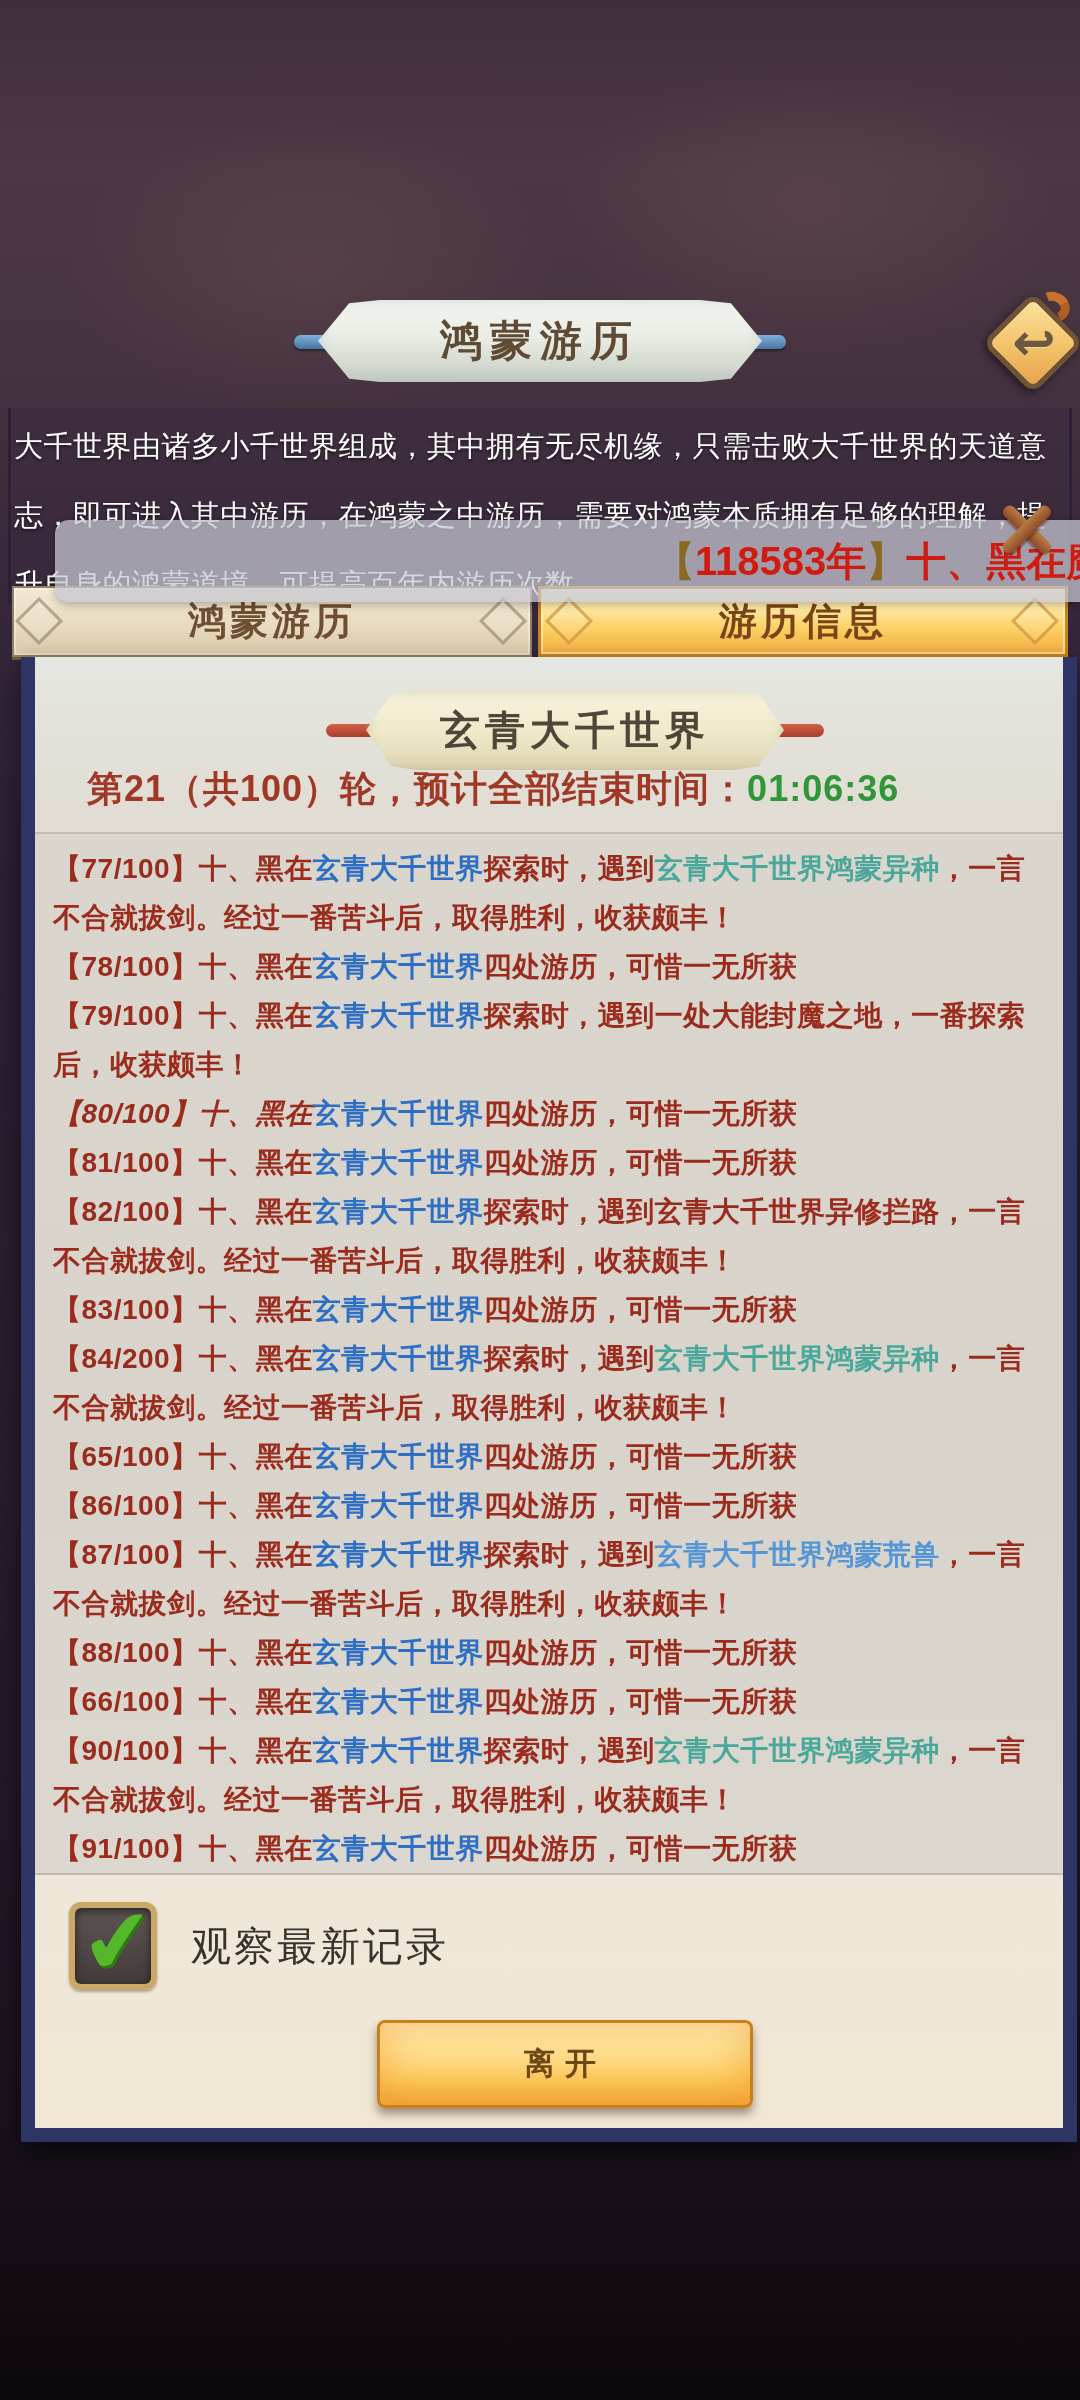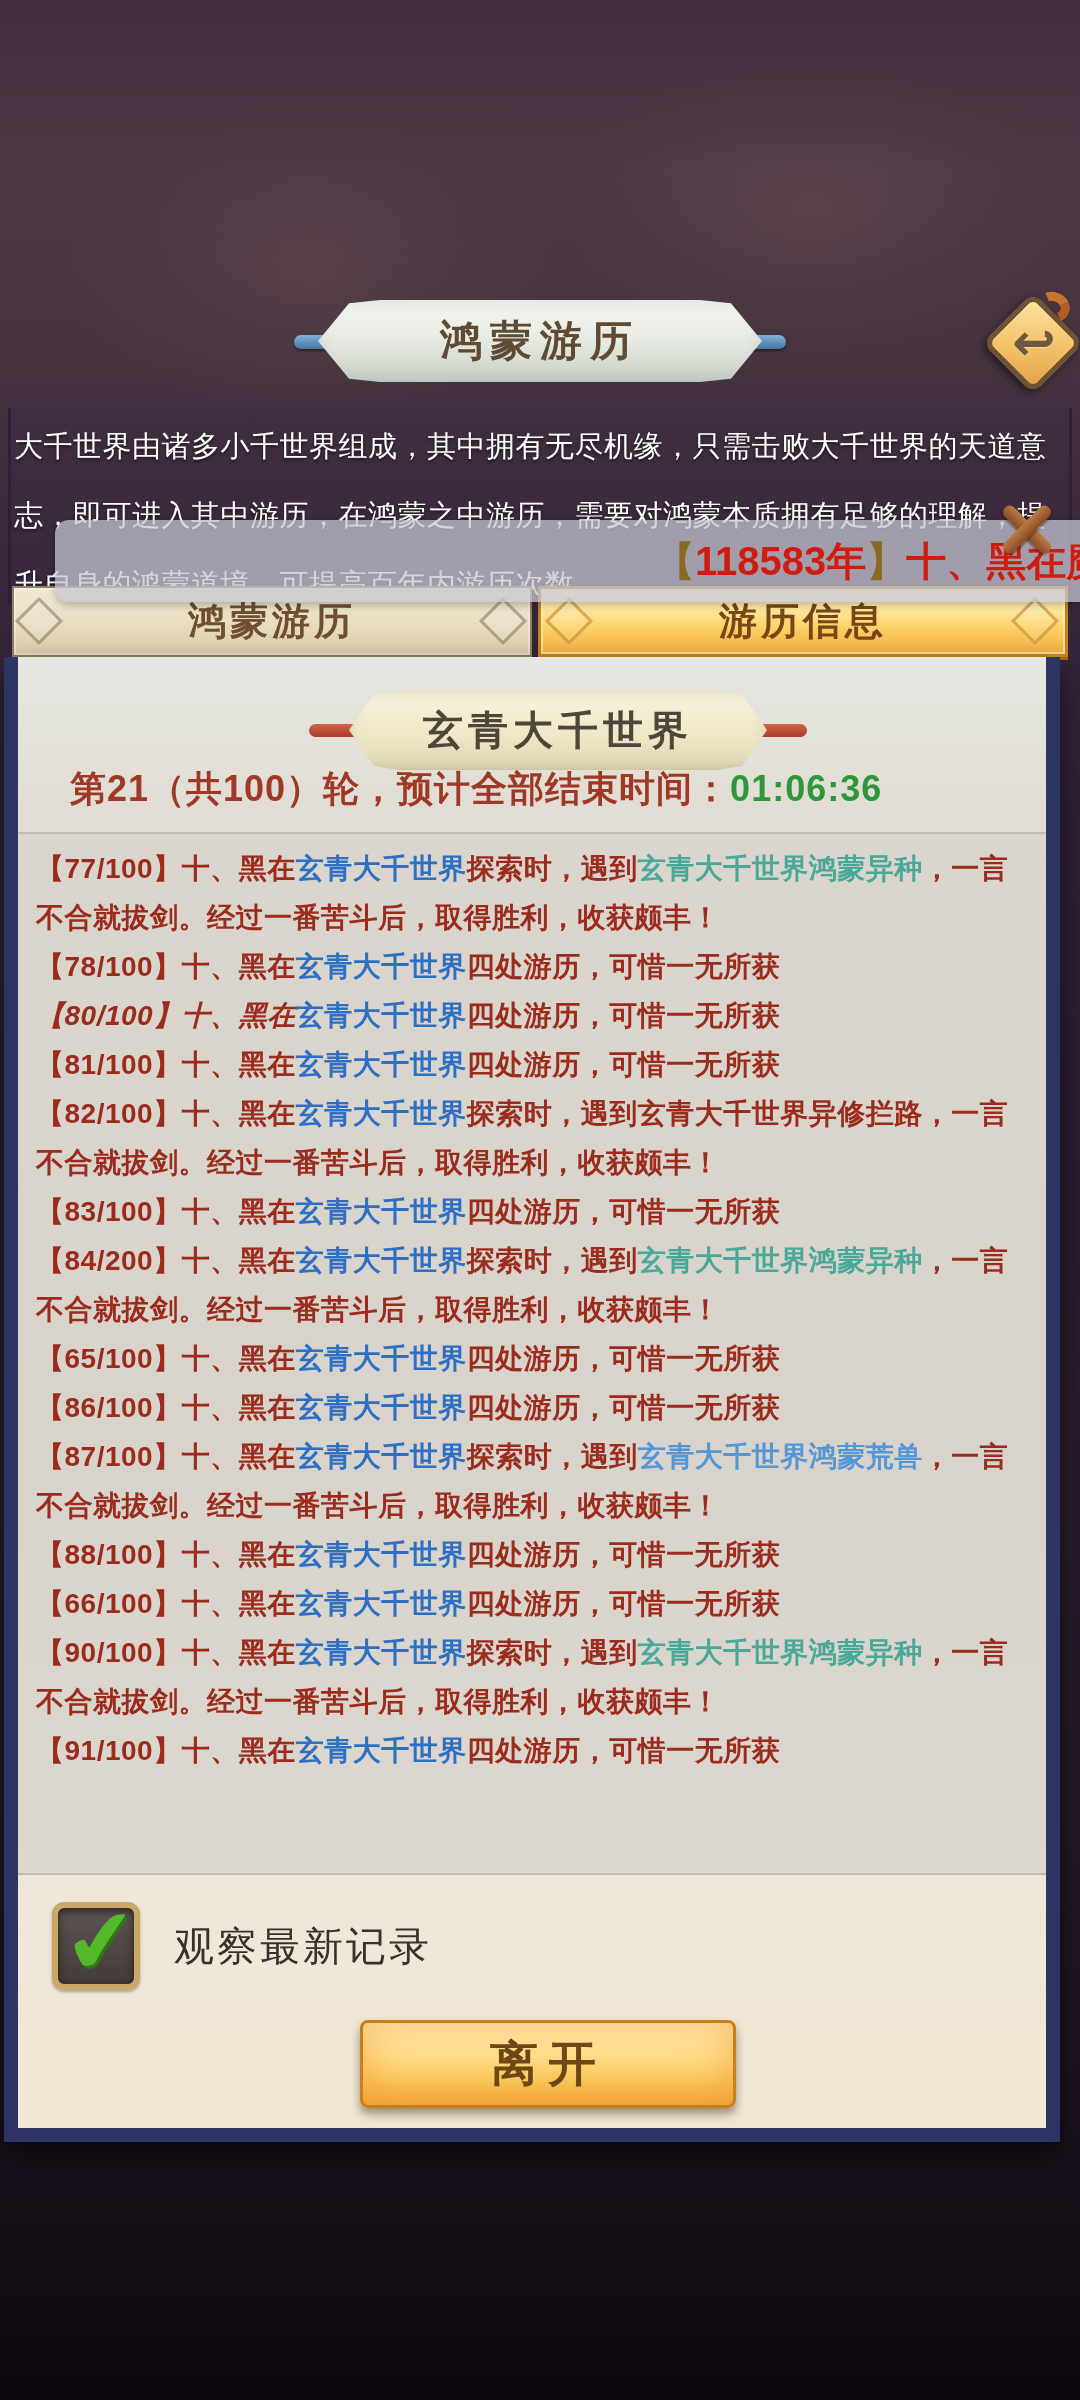--- a/index.html
+++ b/index.html
@@ -51,21 +51,21 @@
   .tab{position:absolute;top:586px;height:71px;display:flex;align-items:center;justify-content:center;
     font-size:38px;font-weight:bold;letter-spacing:4px;cursor:pointer;}
   .tab-inactive{left:12px;width:520px;background:linear-gradient(180deg,#f2e9d4 0%,#e8dcc0 55%,#d9cbab 100%);
     border:2px solid #93815f;box-shadow:inset 0 0 0 2px rgba(255,255,255,.35),0 3px 0 #6b5b40;color:#6f4f33;}
   .tab-active{left:538px;width:530px;background:linear-gradient(180deg,#fff8e0 0%,#ffe9a2 30%,#fccf63 62%,#f4ad42 100%);
     border:3px solid #c8851c;box-shadow:inset 0 0 0 2px rgba(255,250,220,.55),0 3px 0 #a96a12;color:#7a4617;}
   .diamond{position:absolute;top:604px;width:34px;height:34px;transform:rotate(45deg);z-index:3;
     border:3px solid rgba(110,92,62,.45);background:rgba(255,255,255,.12);}
   .diamond.gold{border-color:rgba(200,140,50,.65);}
   
-  .panel{position:absolute;left:4px;top:657px;width:1056px;height:1485px;
+  .panel{position:absolute;left:21px;top:657px;width:1056px;height:1485px;
     border-left:14px solid #2e3463;border-right:14px solid #2e3463;border-bottom:14px solid #2e3463;
     background:linear-gradient(180deg,#e5e7e1 0%,#e1ddd4 10%,#dcd8cf 52%,#e2dccf 70%,#eee7d9 82%,#f1e7d4 100%);
     box-shadow:0 12px 24px rgba(0,0,0,.55);}
   
   .world-wrap{position:absolute;left:305px;top:33px;width:470px;height:80px;}
   .world-handle{position:absolute;top:34px;width:66px;height:13px;border-radius:7px;
     background:linear-gradient(180deg,#d06248,#a93d2b);}
   .world-ribbon{position:absolute;left:26px;top:0;width:418px;height:80px;
     background:linear-gradient(180deg,#f8f4de 0%,#efe9c9 55%,#ddd4b2 100%);
     clip-path:polygon(0 50%,6% 5%,12% 0,88% 0,94% 5%,100% 50%,94% 95%,88% 100%,12% 100%,6% 95%);
@@ -85,21 +85,21 @@
   .checkbox{position:absolute;left:34px;top:1245px;width:88px;height:88px;border:6px solid #c9a868;
     border-radius:12px;background:linear-gradient(180deg,#5d5553 0%,#423b39 100%);
     box-shadow:inset 0 3px 8px rgba(0,0,0,.6),0 2px 3px rgba(0,0,0,.3);cursor:pointer;}
   .checkmark{position:absolute;left:6px;top:-18px;font-size:88px;font-weight:bold;color:#55b82b;
     text-shadow:2px 3px 0 #2e7a12;transform:rotate(-6deg);}
   .checkbox-label{position:absolute;left:156px;top:1262px;font-size:40px;color:#38322c;letter-spacing:3px;}
   .leave-btn{position:absolute;left:342px;top:1363px;width:376px;height:88px;border-radius:8px;
     border:3px solid #c87f1e;display:flex;align-items:center;justify-content:center;cursor:pointer;
     background:linear-gradient(180deg,#fff0be 0%,#ffe192 35%,#fbc95c 70%,#f3a83e 100%);
     box-shadow:inset 0 0 34px 8px rgba(240,150,40,.45),0 6px 10px rgba(60,30,10,.45);
-    font-size:48px;font-weight:bold;color:#6e4716;letter-spacing:10px;}
+    font-size:31px;font-weight:bold;color:#6e4716;letter-spacing:10px;}
 </style>
 </head>
 <body>
 
 <div class="stage">
   <div class="glow" style="left:60px;top:120px;"></div>
   <div class="glow" style="left:560px;top:60px;"></div>
 
   <div class="title-wrap">
     <div class="title-handle" style="left:-6px;"></div>
@@ -150,20 +150,21 @@
       <div class="world-text">玄青大千世界</div>
     </div>
 
     <div class="progress">
       <span style="color: rgb(160, 56, 38);">第21（共100）轮，预计全部结束时间：</span><span style="color: rgb(47, 150, 57);">01:06:36</span>
     </div>
 
     <div class="log">
         <p class="log-line"><span style="color: rgb(155, 43, 29);">【77/100】十、黑在</span><span style="color: rgb(46, 111, 196);">玄青大千世界</span><span style="color: rgb(155, 43, 29);">探索时，遇到</span><span style="color: rgb(74, 168, 154);">玄青大千世界鸿蒙异种</span><span style="color: rgb(155, 43, 29);">，一言不合就拔剑。经过一番苦斗后，取得胜利，收获颇丰！</span></p>
         <p class="log-line"><span style="color: rgb(155, 43, 29);">【78/100】十、黑在</span><span style="color: rgb(46, 111, 196);">玄青大千世界</span><span style="color: rgb(155, 43, 29);">四处游历，可惜一无所获</span></p>
+        <p class="log-line"><span style="color: rgb(155, 43, 29);">【79/100】十、黑在</span><span style="color: rgb(46, 111, 196);">玄青大千世界</span><span style="color: rgb(155, 43, 29);">探索时，遇到一处大能封魔之地，一番探索后，收获颇丰！</span></p>
         <p class="log-line"><span style="color: rgb(155, 43, 29); font-style: italic;">【80/100】十、黑在</span><span style="color: rgb(46, 111, 196);">玄青大千世界</span><span style="color: rgb(155, 43, 29);">四处游历，可惜一无所获</span></p>
         <p class="log-line"><span style="color: rgb(155, 43, 29);">【81/100】十、黑在</span><span style="color: rgb(46, 111, 196);">玄青大千世界</span><span style="color: rgb(155, 43, 29);">四处游历，可惜一无所获</span></p>
         <p class="log-line"><span style="color: rgb(155, 43, 29);">【82/100】十、黑在</span><span style="color: rgb(46, 111, 196);">玄青大千世界</span><span style="color: rgb(155, 43, 29);">探索时，遇到玄青大千世界异修拦路，一言不合就拔剑。经过一番苦斗后，取得胜利，收获颇丰！</span></p>
         <p class="log-line"><span style="color: rgb(155, 43, 29);">【83/100】十、黑在</span><span style="color: rgb(46, 111, 196);">玄青大千世界</span><span style="color: rgb(155, 43, 29);">四处游历，可惜一无所获</span></p>
         <p class="log-line"><span style="color: rgb(155, 43, 29);">【84/200】十、黑在</span><span style="color: rgb(46, 111, 196);">玄青大千世界</span><span style="color: rgb(155, 43, 29);">探索时，遇到</span><span style="color: rgb(74, 168, 154);">玄青大千世界鸿蒙异种</span><span style="color: rgb(155, 43, 29);">，一言不合就拔剑。经过一番苦斗后，取得胜利，收获颇丰！</span></p>
         <p class="log-line"><span style="color: rgb(155, 43, 29);">【65/100】十、黑在</span><span style="color: rgb(46, 111, 196);">玄青大千世界</span><span style="color: rgb(155, 43, 29);">四处游历，可惜一无所获</span></p>
         <p class="log-line"><span style="color: rgb(155, 43, 29);">【86/100】十、黑在</span><span style="color: rgb(46, 111, 196);">玄青大千世界</span><span style="color: rgb(155, 43, 29);">四处游历，可惜一无所获</span></p>
         <p class="log-line"><span style="color: rgb(155, 43, 29);">【87/100】十、黑在</span><span style="color: rgb(46, 111, 196);">玄青大千世界</span><span style="color: rgb(155, 43, 29);">探索时，遇到</span><span style="color: rgb(85, 150, 214);">玄青大千世界鸿蒙荒兽</span><span style="color: rgb(155, 43, 29);">，一言不合就拔剑。经过一番苦斗后，取得胜利，收获颇丰！</span></p>
         <p class="log-line"><span style="color: rgb(155, 43, 29);">【88/100】十、黑在</span><span style="color: rgb(46, 111, 196);">玄青大千世界</span><span style="color: rgb(155, 43, 29);">四处游历，可惜一无所获</span></p>
         <p class="log-line"><span style="color: rgb(155, 43, 29);">【66/100】十、黑在</span><span style="color: rgb(46, 111, 196);">玄青大千世界</span><span style="color: rgb(155, 43, 29);">四处游历，可惜一无所获</span></p>

